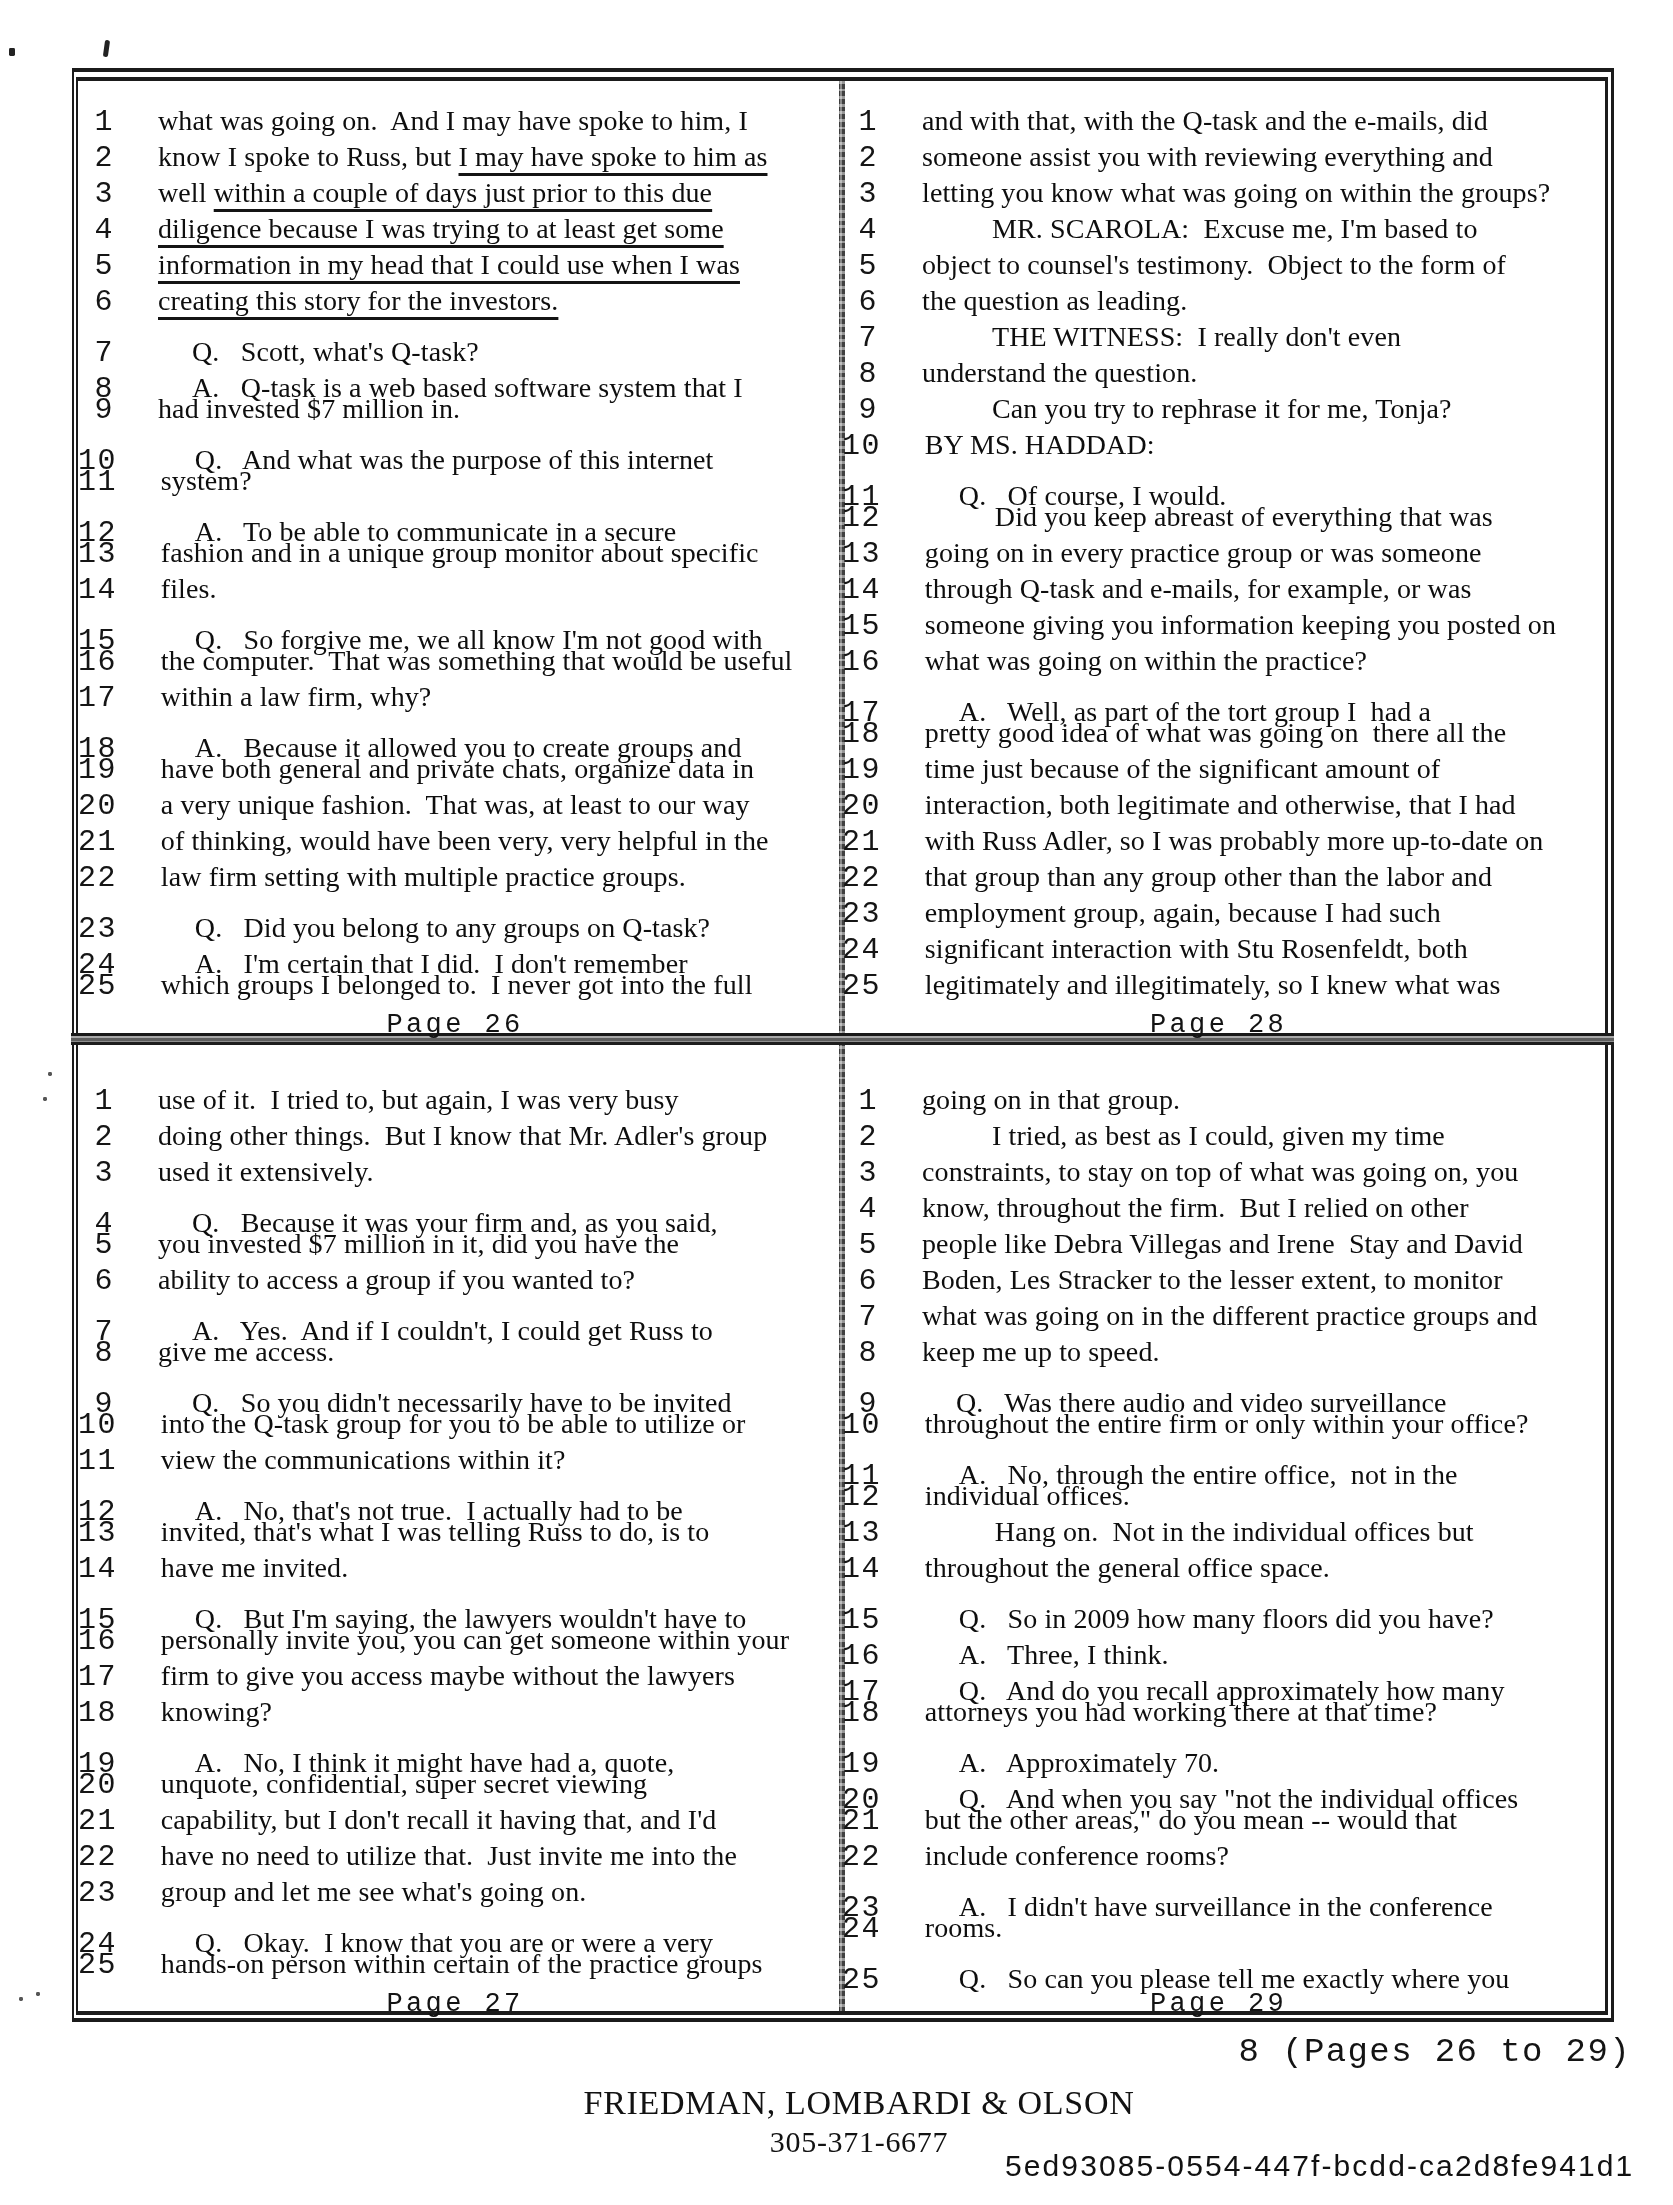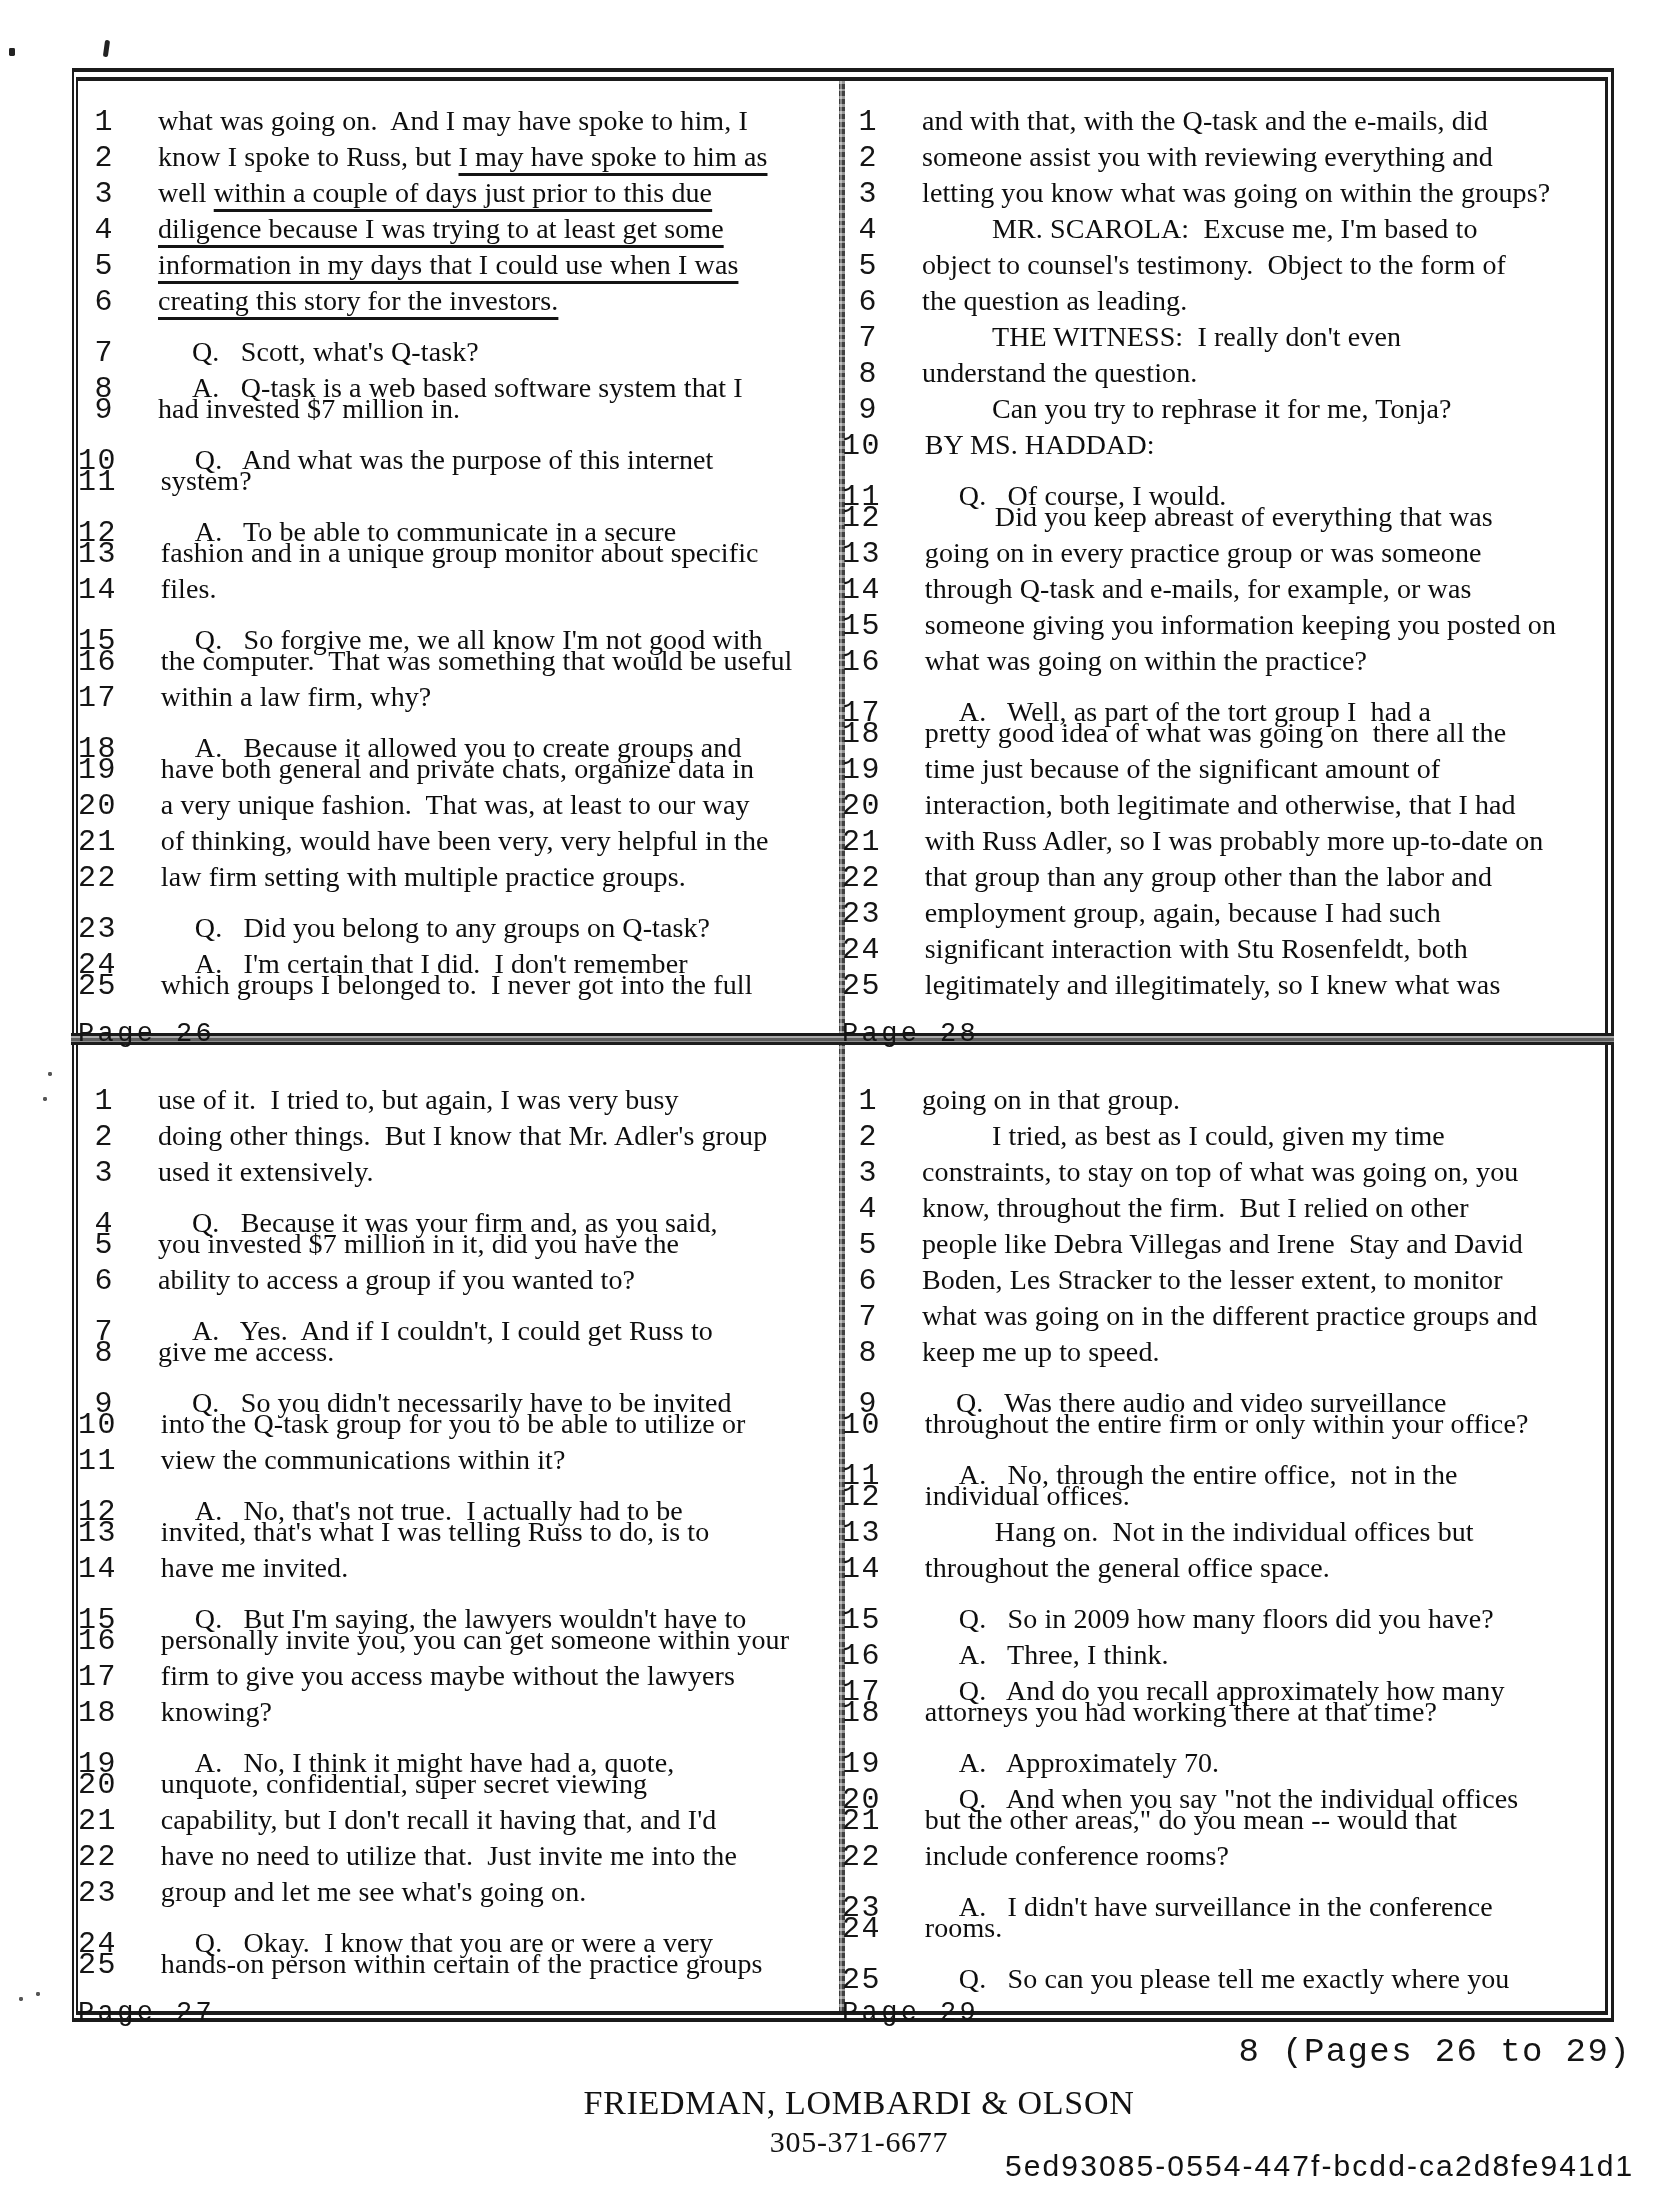--- a/index.html
+++ b/index.html
@@ -64,21 +64,21 @@
   .ind2{padding-left:70px;}
   .u{
     text-decoration:underline;
     text-decoration-thickness:3.4px;
     text-underline-offset:6.9px;
     text-decoration-color:#141414;
     text-decoration-skip-ink:none;
     margin-top:40px;
   }
   .page-label{
-    margin-top:16px;text-align:left;padding-right:10px;
+    margin-top:7px;text-align:center;padding-right:10px;
     font-family:"Liberation Mono","DejaVu Sans Mono",monospace;
     font-size:27px;letter-spacing:3.4px;color:#131313;
   }
   
   .footer-pageinfo{
     position:absolute;top:2033px;right:43px;
     font-family:"Liberation Mono","DejaVu Sans Mono",monospace;
     font-size:34px;letter-spacing:1.4px;color:#141414;white-space:pre;
   }
   .footer-firm{
@@ -131,21 +131,21 @@
           <div class="row">
             <span class="num">3</span>
             <span class="txt ind0"><span>well </span><span class="u">within a couple of days just prior to this due</span></span>
           </div>
           <div class="row">
             <span class="num">4</span>
             <span class="txt ind0"><span class="u">diligence because I was trying to at least get some</span></span>
           </div>
           <div class="row">
             <span class="num">5</span>
-            <span class="txt ind0"><span class="u">information in my days that I could use when I was</span></span>
+            <span class="txt ind0"><span class="u">information in my head that I could use when I was</span></span>
           </div>
           <div class="row">
             <span class="num">6</span>
             <span class="txt ind0"><span class="u">creating this story for the investors.</span></span>
           </div>
           <div class="row">
             <span class="num">7</span>
             <span class="txt ind1"><span>Q.   Scott, what's Q-task?</span></span>
           </div>
           <div class="row">

